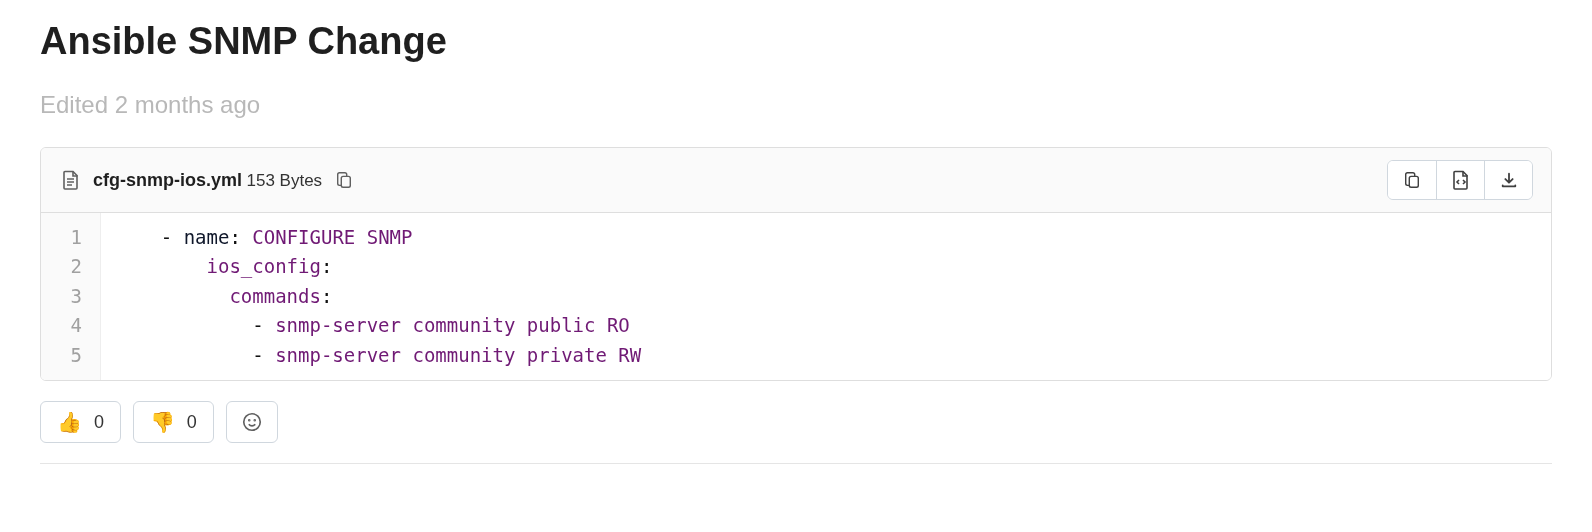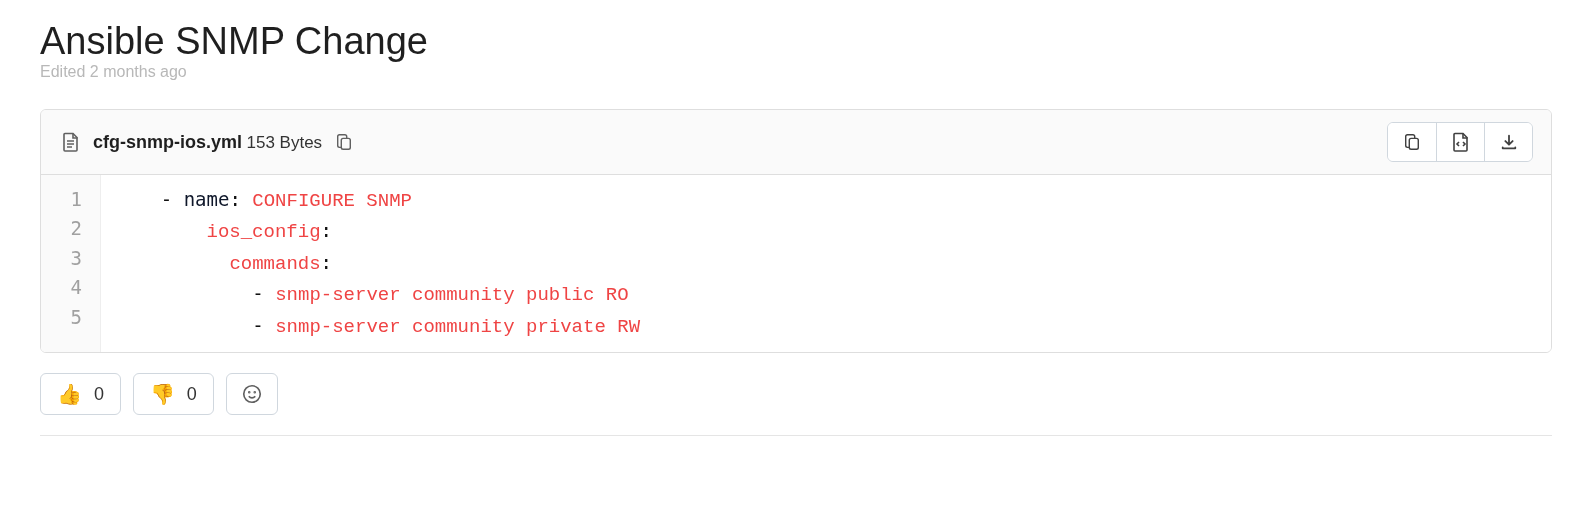--- a/index.html
+++ b/index.html
@@ -4,26 +4,27 @@
 <style>
   * { box-sizing: border-box; margin: 0; padding: 0; }
   body {
     font-family: -apple-system, BlinkMacSystemFont, "Segoe UI", Helvetica, Arial, sans-serif;
     background: #ffffff;
     color: #1f2328;
     padding: 20px 40px;
   }
   .title {
     font-size: 38px;
-    font-weight: 400;
+    font-weight: 700;
     color: #1f1f1f;
+    margin-bottom: 28px;
   }
   .edited {
     color: #b8b8b8;
-    font-size: 16px;
+    font-size: 24px;
     margin-bottom: 28px;
   }
   .file-block {
     border: 1px solid #dedede;
     border-radius: 6px;
     overflow: hidden;
     margin-bottom: 20px;
   }
   .file-header {
     display: flex;
@@ -99,21 +100,21 @@
   }
   .gutter div { padding: 0 4px; }
   .code {
     padding: 10px 14px;
     white-space: pre;
     overflow-x: auto;
     flex: 1;
   }
   .tok-punc { color: #111; }
   .tok-key  { color: #0f172a; }  
-  .tok-str  { color: #ef4444; font-family: Liberation Mono, monospace; }  
+  .tok-str  { color: #701a75; }  
   .reactions {
     display: flex;
     gap: 12px;
     margin-bottom: 20px;
   }
   .reaction {
     display: inline-flex;
     align-items: center;
     gap: 12px;
     border: 1px solid #d0d7de;

